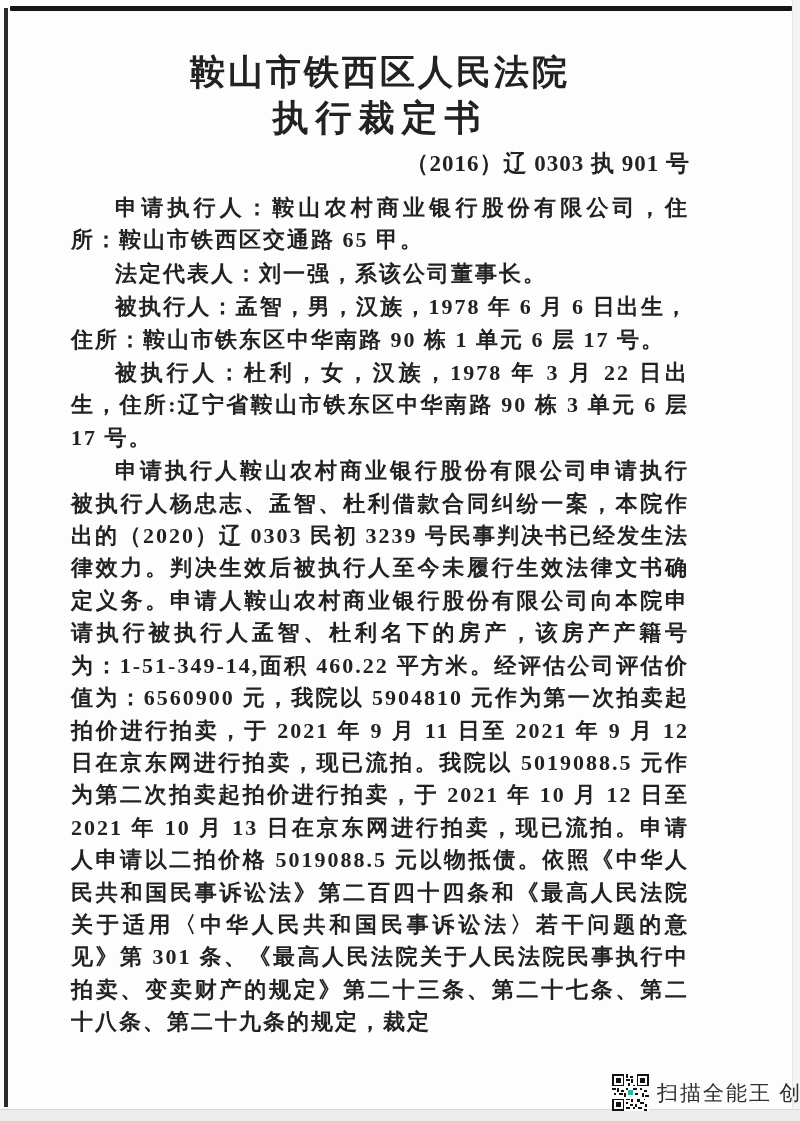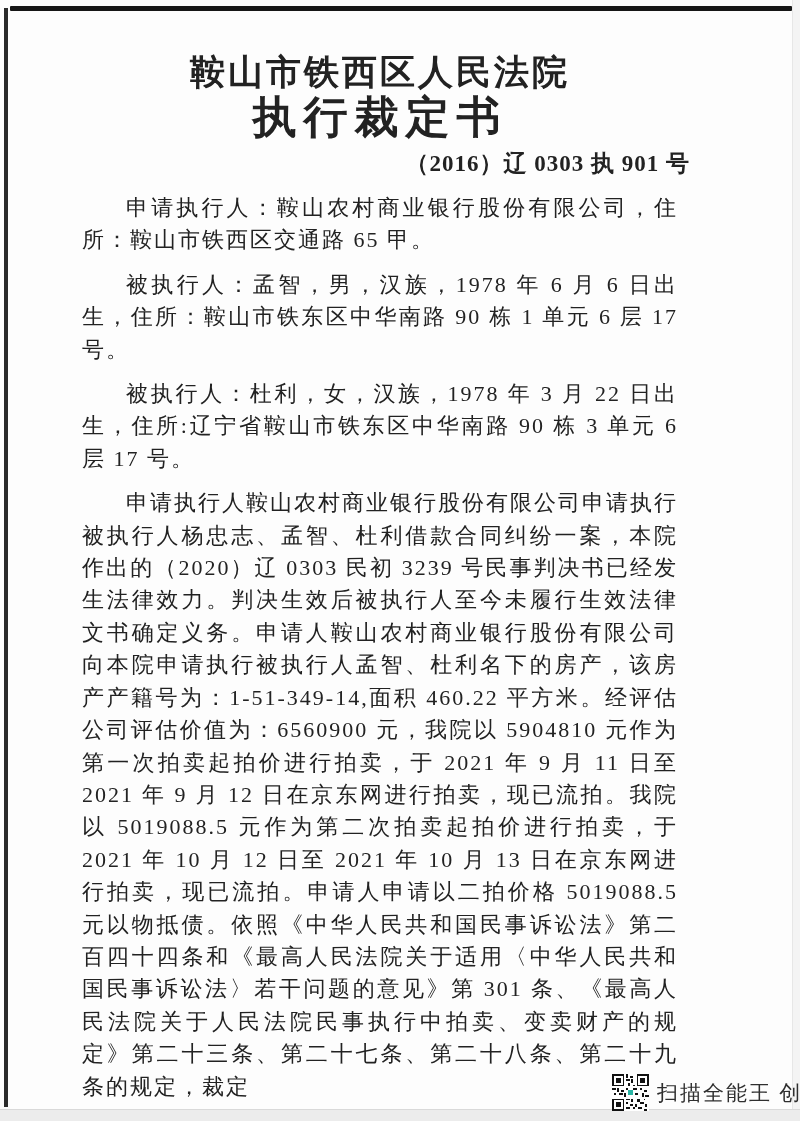--- a/index.html
+++ b/index.html
@@ -38,34 +38,34 @@
     position: absolute; left: 70px; top: 0; width: 620px;
     padding-top: 50px;
   }
   .court-name {
     margin: 0; text-align: center;
     font-size: 35px; line-height: 46px; font-weight: 700;
     letter-spacing: 3px;
   }
   .doc-title {
     margin: 0; text-align: center;
-    font-size: 44px; line-height: 44px; font-weight: 700;
+    font-size: 36px; line-height: 44px; font-weight: 700;
     letter-spacing: 7px;
   }
   .case-no {
     margin-top: 8px; text-align: right;
     font-size: 23px; line-height: 32px; font-weight: 700;
     letter-spacing: 1px;
   }
   .body-text {
     margin-top: 12px;
     font-size: 22px; line-height: 32.4px; letter-spacing: 2px;
     text-align: justify;
   }
-  .body-text p { margin: 12px; text-indent: 2em; }
+  .body-text p { margin: 1px; text-indent: 2em; font-weight: bold; }
   .watermark {
     position: absolute; left: 612px; top: 1074px;
     display: flex; align-items: center; gap: 8px;
     white-space: nowrap;
   }
   .wm-text {
     font-size: 21px; color: #2f2f2f; letter-spacing: 2px;
     font-family: "Liberation Serif", "DejaVu Serif", serif;
   }
 </style>
@@ -78,20 +78,21 @@
   <div class="edge-right"></div>
   <div class="edge-bottom"></div>
 
   <div class="content">
     <h1 class="court-name">鞍山市铁西区人民法院</h1>
     <h2 class="doc-title">执行裁定书</h2>
     <div class="case-no">（2016）辽 0303 执 901 号</div>
 
     <div class="body-text">
       <p>申请执行人：鞍山农村商业银行股份有限公司，住所：鞍山市铁西区交通路 65 甲。</p>
+      <p>法定代表人：刘一强，系该公司董事长。</p>
       <p>被执行人：孟智，男，汉族，1978 年 6 月 6 日出生，住所：鞍山市铁东区中华南路 90 栋 1 单元 6 层 17 号。</p>
       <p>被执行人：杜利，女，汉族，1978 年 3 月 22 日出生，住所:辽宁省鞍山市铁东区中华南路 90 栋 3 单元 6 层 17 号。</p>
       <p>申请执行人鞍山农村商业银行股份有限公司申请执行被执行人杨忠志、孟智、杜利借款合同纠纷一案，本院作出的（2020）辽 0303 民初 3239 号民事判决书已经发生法律效力。判决生效后被执行人至今未履行生效法律文书确定义务。申请人鞍山农村商业银行股份有限公司向本院申请执行被执行人孟智、杜利名下的房产，该房产产籍号为：1-51-349-14,面积 460.22 平方米。经评估公司评估价值为：6560900 元，我院以 5904810 元作为第一次拍卖起拍价进行拍卖，于 2021 年 9 月 11 日至 2021 年 9 月 12 日在京东网进行拍卖，现已流拍。我院以 5019088.5 元作为第二次拍卖起拍价进行拍卖，于 2021 年 10 月 12 日至 2021 年 10 月 13 日在京东网进行拍卖，现已流拍。申请人申请以二拍价格 5019088.5 元以物抵债。依照《中华人民共和国民事诉讼法》第二百四十四条和《最高人民法院关于适用〈中华人民共和国民事诉讼法〉若干问题的意见》第 301 条、《最高人民法院关于人民法院民事执行中拍卖、变卖财产的规定》第二十三条、第二十七条、第二十八条、第二十九条的规定，裁定</p>
     </div>
   </div>
 
   <div class="watermark">
     <svg width="37" height="37" viewBox="0 0 21 21" shape-rendering="crispEdges" aria-hidden="true">
       <rect x="0" y="0" width="21" height="21" fill="#ffffff"></rect>
       <path fill="#111111" d="M0,0h7v7h-7z M14,0h7v7h-7z M0,14h7v7h-7z"></path>

